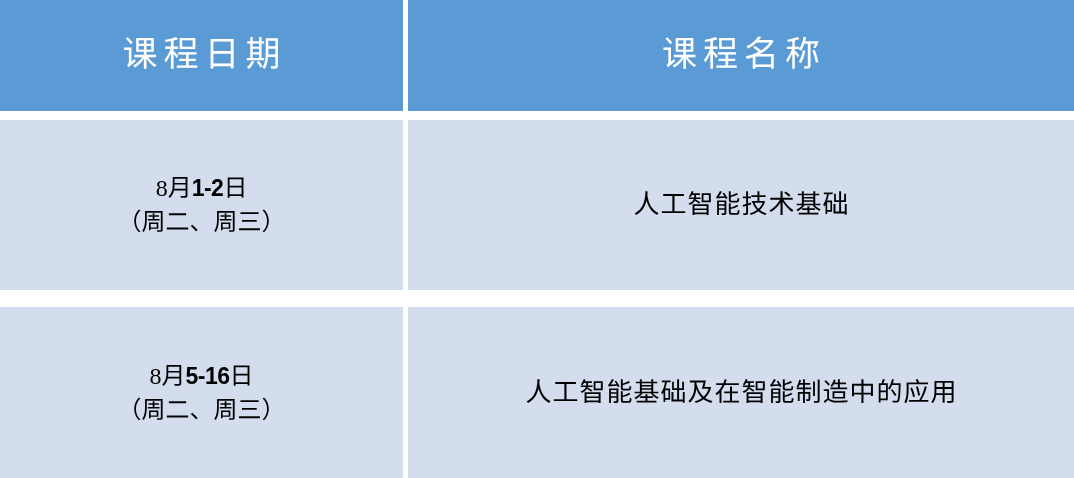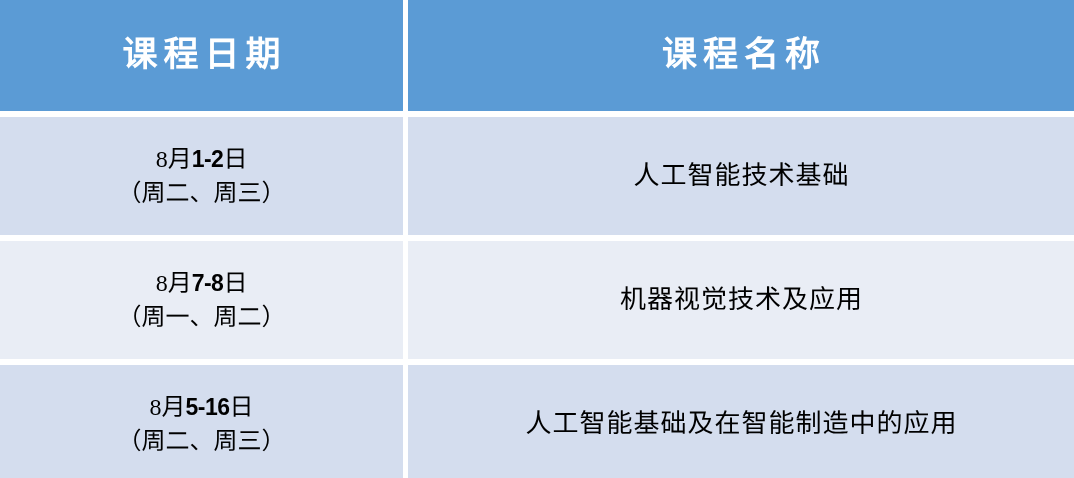--- a/index.html
+++ b/index.html
@@ -33,21 +33,21 @@
   
   .header-row { height: 111px; }
 
   .header-cell {
     background: #5B9BD5;
     color: #FFFFFF;
     text-align: center;
     vertical-align: middle;
     font-family: "Liberation Serif", "DejaVu Serif", serif;
     font-size: 35px;
-    font-weight: bold;
+    font-weight: normal;
     letter-spacing: 6px;
     text-indent: 6px;
     padding: 0;
     line-height: 1.1;
   }
 
   .header-divider {
     background: #ffffff;
     padding: 0;
   }
@@ -140,28 +140,20 @@
       <td class="row-divider"></td>
       <td class="cell-name">人工智能技术基础</td>
     </tr>
 
     <tr class="spacer-row">
       <td></td>
       <td></td>
       <td></td>
     </tr>
 
-    <tr class="data-row row-shade-b">
-      <td class="cell-date">
-        <span class="date-line-1"><span>8月</span><span class="date-range">7-8</span><span>日</span></span>
-        <span class="date-line-2">（周一、周二）</span>
-      </td>
-      <td class="row-divider"></td>
-      <td class="cell-name">机器视觉技术及应用</td>
-    </tr>
 
     <tr class="spacer-row">
       <td></td>
       <td></td>
       <td></td>
     </tr>
 
     <tr class="data-row row-shade-a">
       <td class="cell-date">
         <span class="date-line-1"><span>8月</span><span class="date-range">5-16</span><span>日</span></span>

